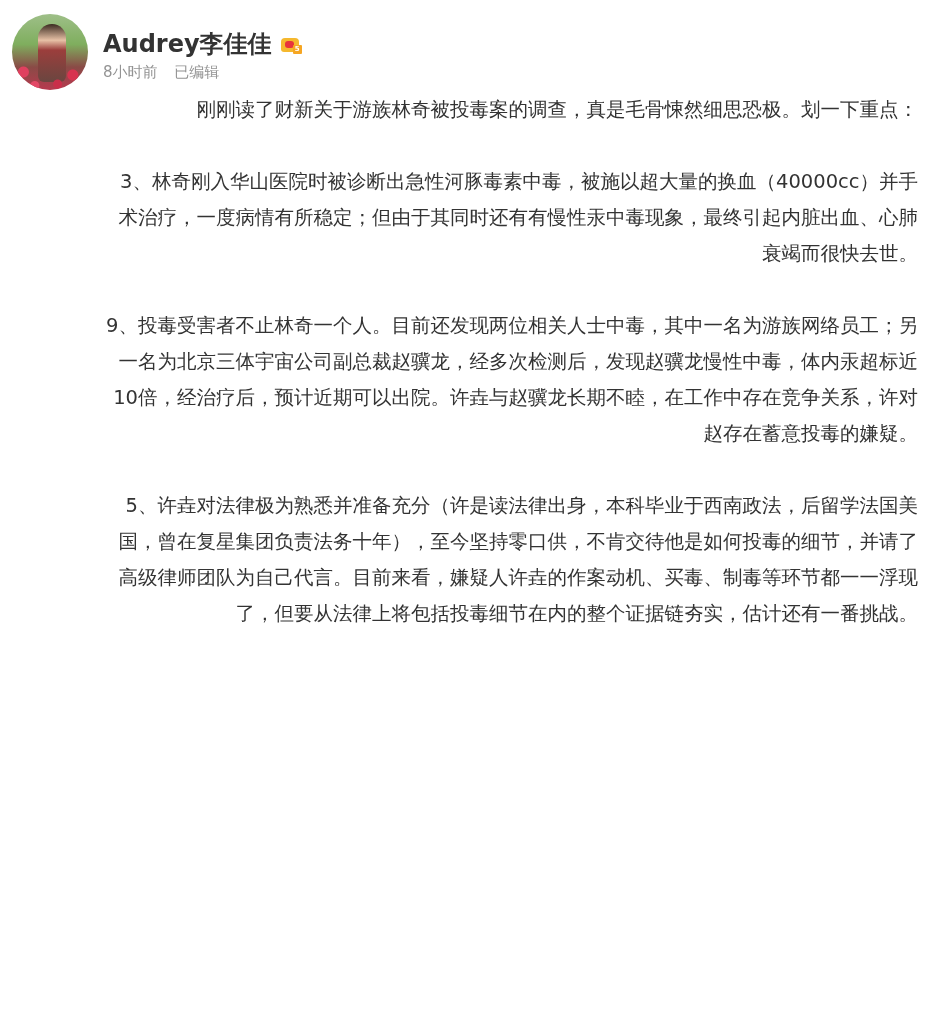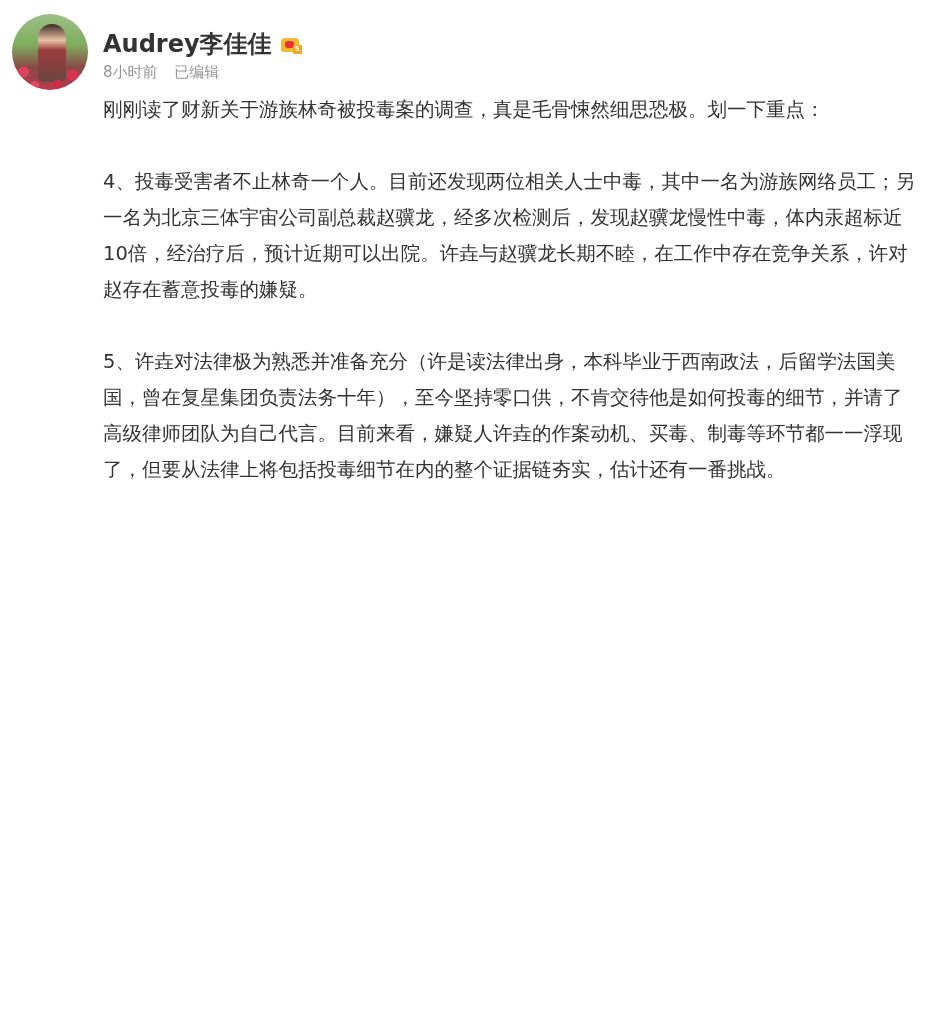--- a/index.html
+++ b/index.html
@@ -15,21 +15,21 @@
                                 radial-gradient(circle at 60% 80%,#c92f4a 4px,transparent 5px),
                                 radial-gradient(circle at 30% 85%,#e34866 4px,transparent 5px); }
   .name-row { position:absolute; left:103px; top:28px; display:flex; align-items:center; }
   .name { font-size:24px; font-weight:bold; color:#333333; letter-spacing:0px; }
   .crown { margin-left:8px; width:22px; height:20px; position:relative; }
   .crown .base { position:absolute; left:1px; top:4px; width:18px; height:14px; background:#f5b82e; border-radius:4px 4px 3px 3px; }
   .crown .heart { position:absolute; left:5px; top:7px; width:9px; height:7px; background:#e8333c; border-radius:3px; }
   .crown .lvl { position:absolute; right:0; bottom:0; width:9px; height:9px; background:#f6a623; color:#fff; font-size:7px; line-height:9px; text-align:center; font-weight:bold; border-radius:1px; }
   .meta { position:absolute; left:103px; top:63px; font-size:15px; color:#939393; }
   .meta span { margin-right:12px;text-align:center; }
-  .content { position:absolute; left:103px; top:92px; width:815px; font-size:19.5px; line-height:36px; color:#333333; }
+  .content { position:absolute; left:103px; top:92px; width:815px; font-size:19.5px; line-height:36px; color:#333333;text-align:right; }
   .content p { margin:0; }
   .content p.intro { margin-bottom:36px; }
   .content p.point { margin-bottom:36px; }
 </style>
 </head>
 <body>
 
 <div class="avatar">
   <div class="person"></div>
   <div class="flowers"></div>
@@ -44,15 +44,16 @@
   </span>
 </div>
 
 <div class="meta">
   <span>8小时前</span>
   <span>已编辑</span>
 </div>
 
 <div class="content">
   <p class="intro">刚刚读了财新关于游族林奇被投毒案的调查，真是毛骨悚然细思恐极。划一下重点：</p>
-  <p class="point">4、投毒受害者不止林奇一个人。目前还发现两位相关人士中毒，其中一名为游族网络员工；另一名为北京三体宇宙公司副总裁赵骥龙，经多次检测后，发现赵骥龙慢性中毒，体内汞超标近10倍，经治疗后，预计近期可以出院。许垚与赵骥龙长期不睦，在工作中存在竞争关系，许对赵存在蓄意投毒的嫌疑。</p>
+  <p class="point">3、林奇刚入华山医院时被诊断出急性河豚毒素中毒，被施以超大量的换血（40000cc）并手术治疗，一度病情有所稳定；但由于其同时还有有慢性汞中毒现象，最终引起内脏出血、心肺衰竭而很快去世。</p>
+  <p class="point">9、投毒受害者不止林奇一个人。目前还发现两位相关人士中毒，其中一名为游族网络员工；另一名为北京三体宇宙公司副总裁赵骥龙，经多次检测后，发现赵骥龙慢性中毒，体内汞超标近10倍，经治疗后，预计近期可以出院。许垚与赵骥龙长期不睦，在工作中存在竞争关系，许对赵存在蓄意投毒的嫌疑。</p>
   <p class="point">5、许垚对法律极为熟悉并准备充分（许是读法律出身，本科毕业于西南政法，后留学法国美国，曾在复星集团负责法务十年），至今坚持零口供，不肯交待他是如何投毒的细节，并请了高级律师团队为自己代言。目前来看，嫌疑人许垚的作案动机、买毒、制毒等环节都一一浮现了，但要从法律上将包括投毒细节在内的整个证据链夯实，估计还有一番挑战。</p>
 </div>
 
 </body></html>

